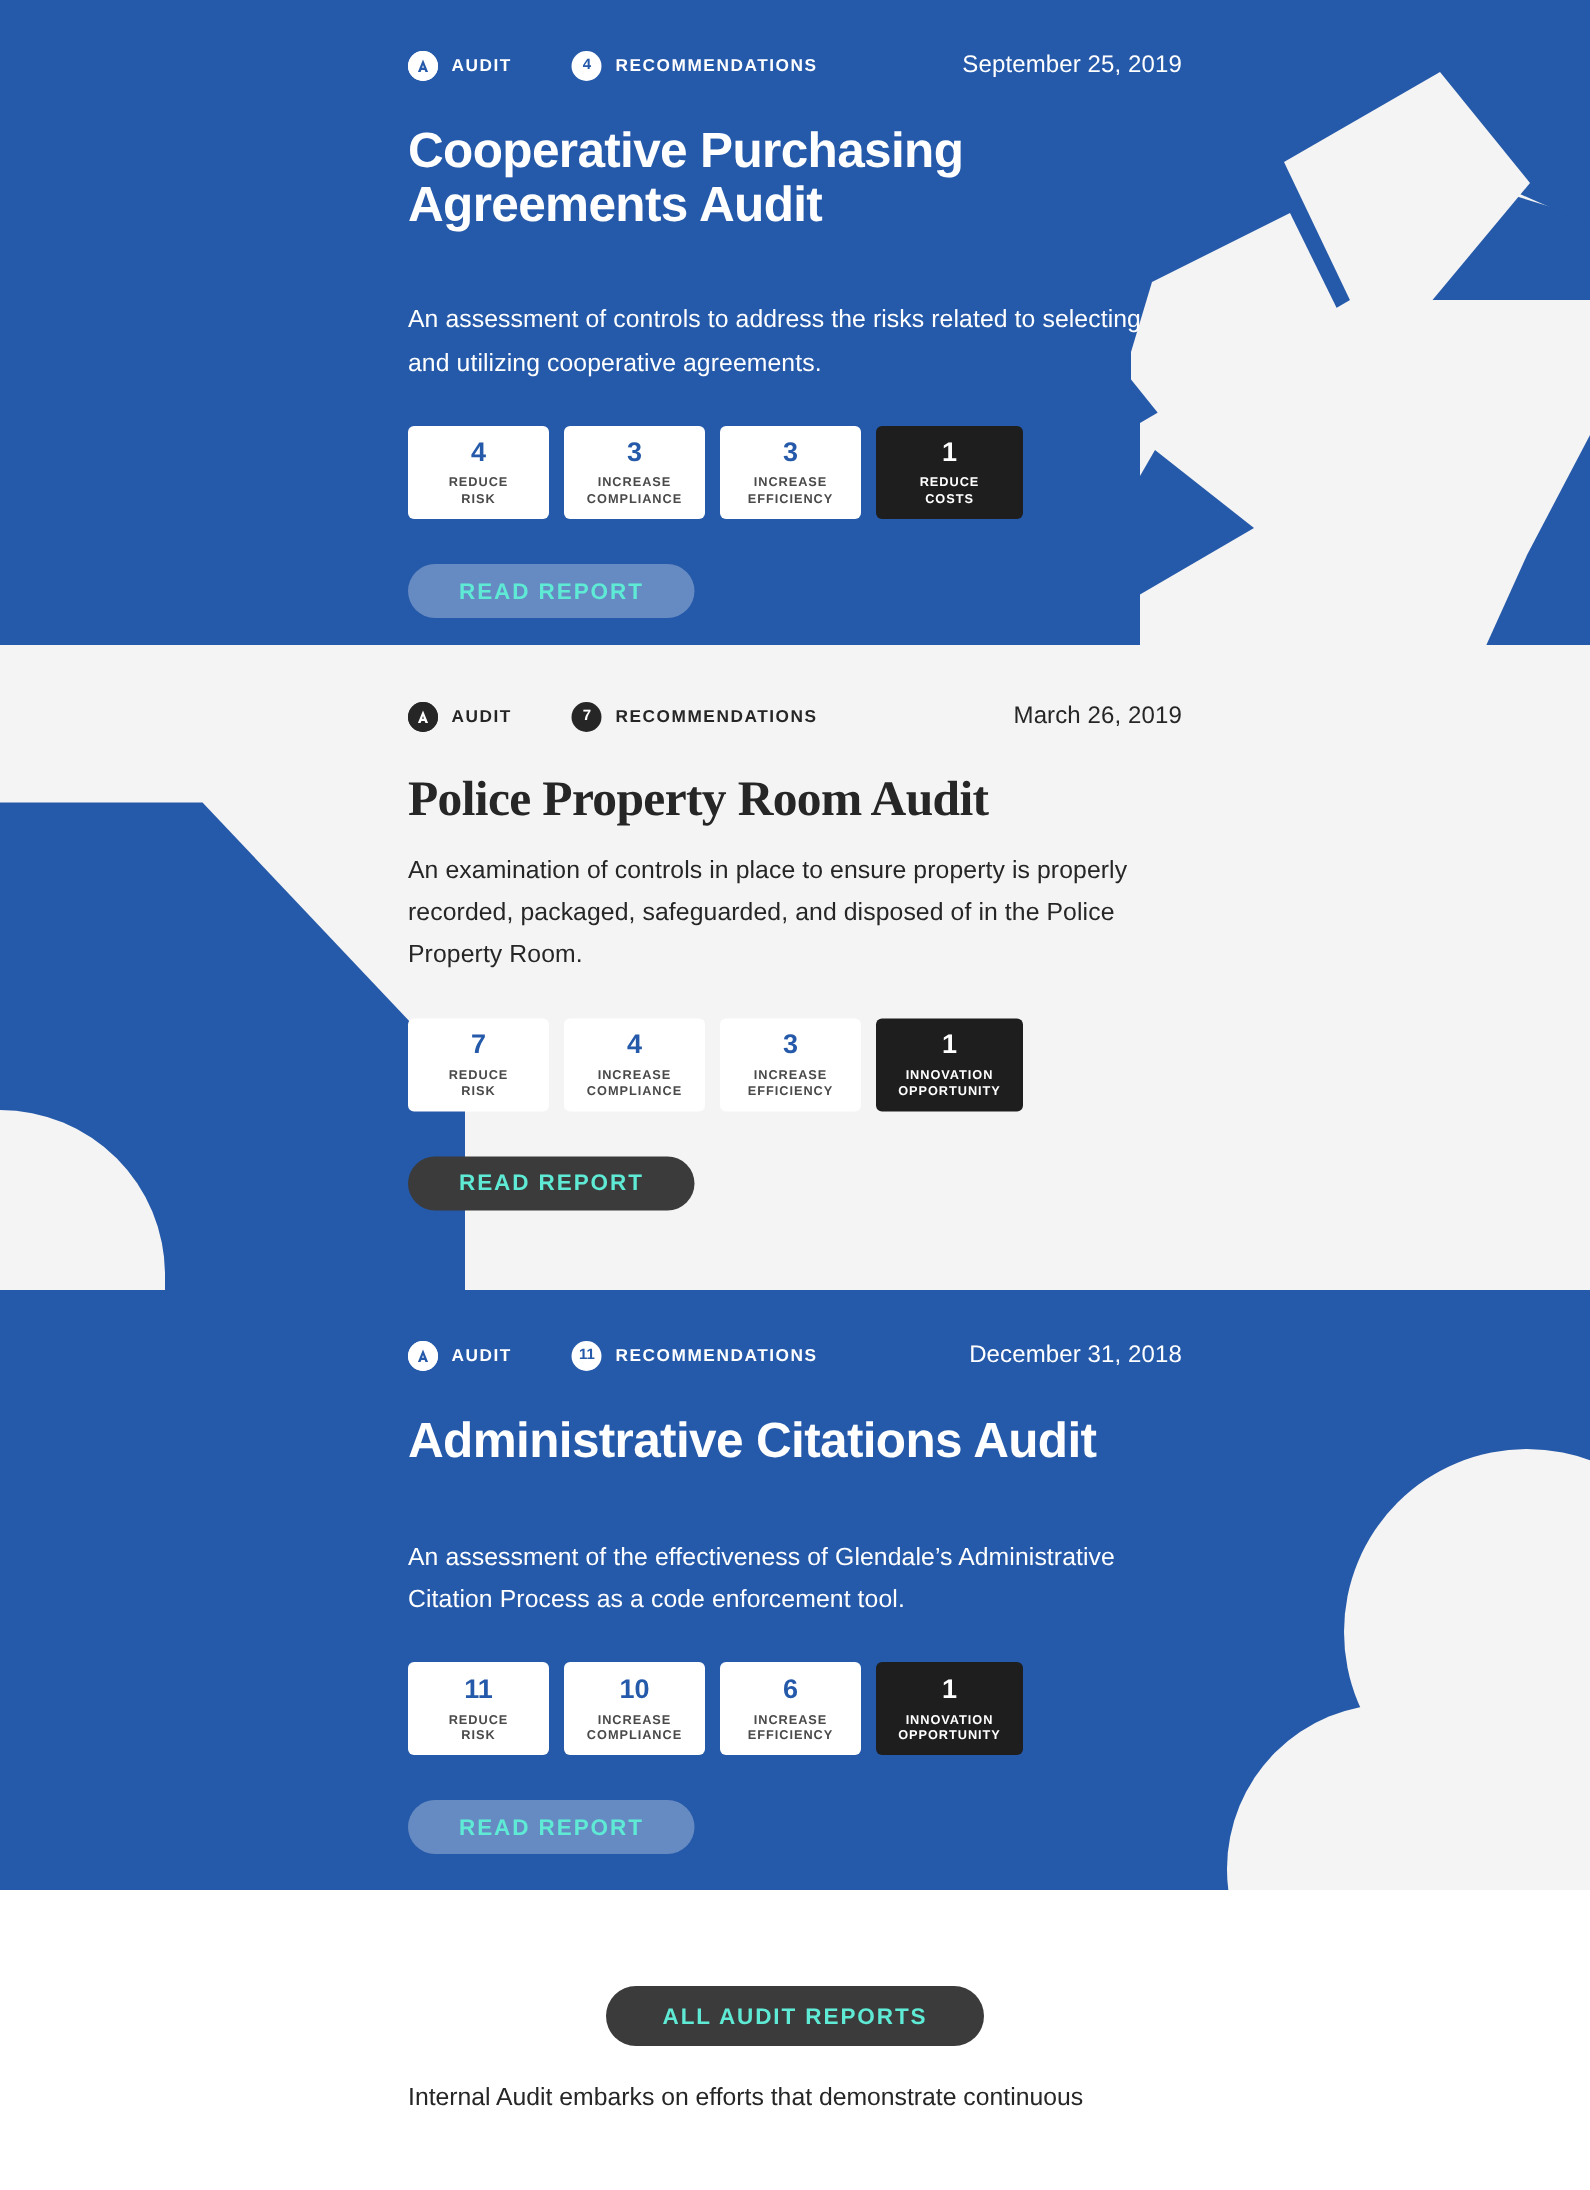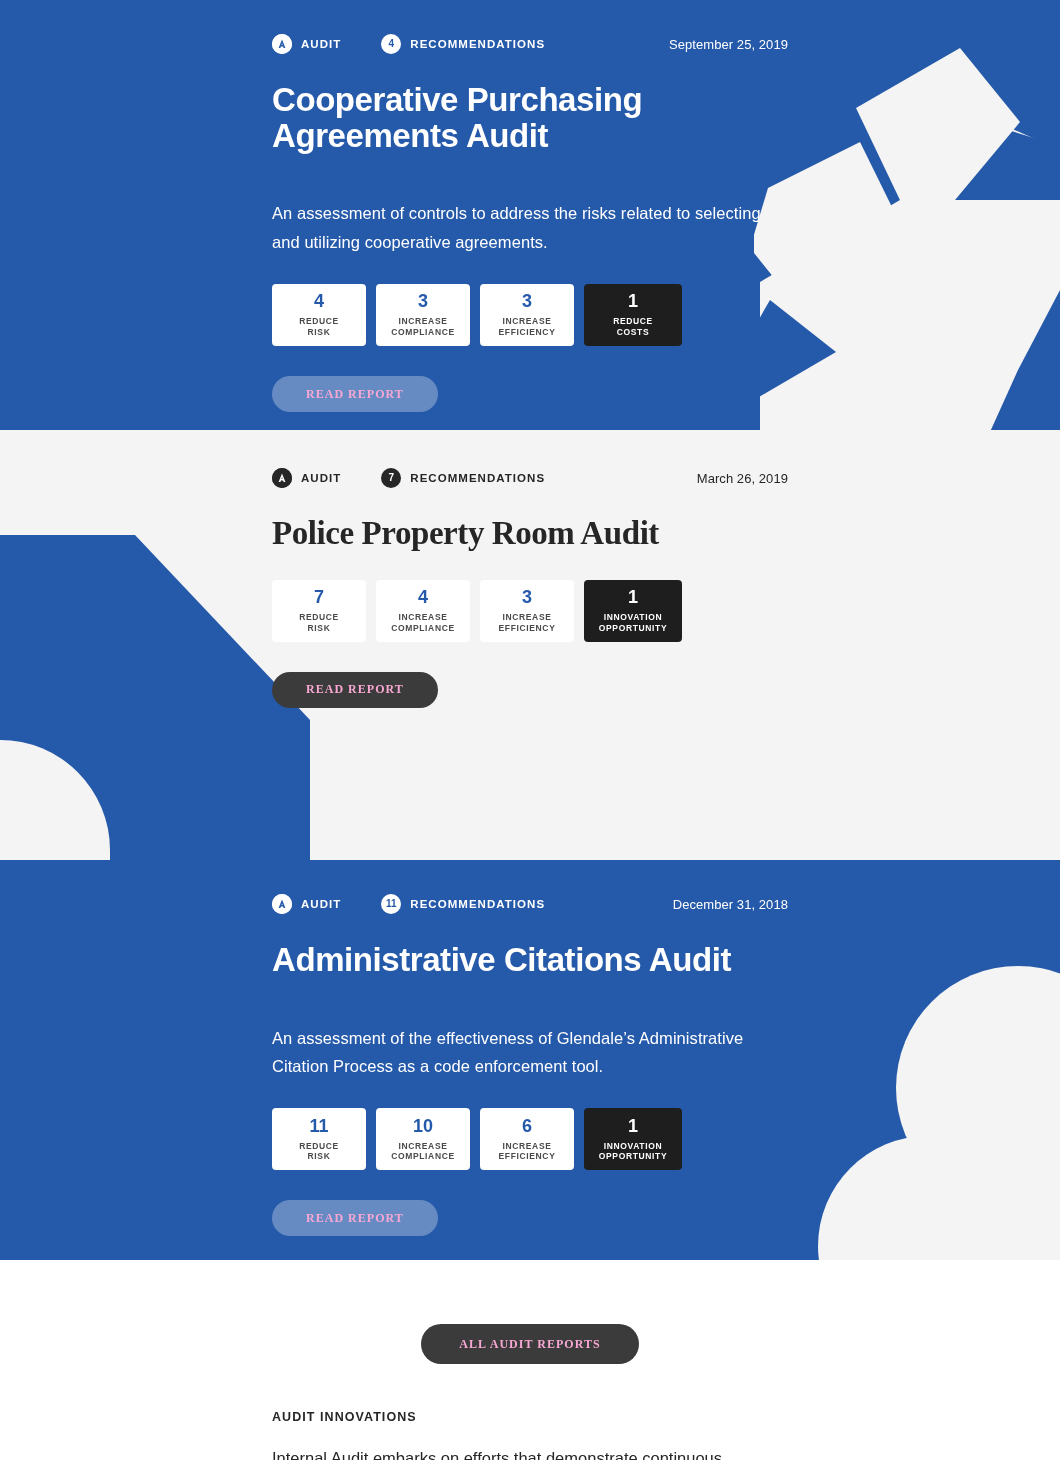--- a/index.html
+++ b/index.html
@@ -37,21 +37,21 @@
   }
   .badge svg { display:block; }
   .meta-label {
     margin-left: 9px;
     font-size: 11.5px;
     font-weight: bold;
     letter-spacing: 0.09em;
   }
   .meta-date {
     margin-left: auto;
-    font-size: 13px;
+    font-size: 16px;
     letter-spacing: 0.005em;
   }
   
   .on-blue .badge { background: #ffffff; color: #2559A9; }
   .on-blue .meta-label, .on-blue .meta-date { color: #ffffff; }
   
   .on-light .badge { background: #262626; color: #ffffff; }
   .on-light .meta-label, .on-light .meta-date { color: #262626; }
 
   
@@ -104,24 +104,24 @@
   .stat.dark { background: #1E1E1E; }
   .stat.dark .stat-num { color: #ffffff; }
   .stat.dark .stat-lab { color: #ffffff; }
 
   
   .btn {
     display: inline-flex; align-items: center; justify-content: center;
     height: 36px; padding: 0 34px;
     border-radius: 18px;
     border: none; cursor: pointer;
-    font-family: Liberation Serif, serif;
-    font-size: 12px; font-weight: bold;
+    font-family: Liberation Sans, sans-serif;
+    font-size: 15px; font-weight: bold;
     letter-spacing: 0.085em;
-    color: #f9a8d4;
+    color: #5eead4;
   }
   .btn-ghost { background: rgba(255,255,255,0.30); }
   .btn-dark  { background: #3B3B3B; }
   .btn-wrap { margin-top: 30px; }
 
   
   .deco { position: absolute; z-index: 1; pointer-events: none; }
 
   
   .bottom { padding-top: 64px; }
@@ -225,20 +225,21 @@
           <span class="meta-label">AUDIT</span>
         </div>
         <div class="meta-group rec">
           <span class="badge">7</span>
           <span class="meta-label">RECOMMENDATIONS</span>
         </div>
         <span class="meta-date">March 26, 2019</span>
       </div>
 
       <h2 class="card-title">Police Property Room Audit</h2>
+      <p class="card-desc">An examination of controls in place to ensure property is properly recorded, packaged, safeguarded, and disposed of in the Police Property Room.</p>
 
       <div class="stats">
         <div class="stat">
           <span class="stat-num">7</span>
           <span class="stat-lab">REDUCE
 RISK</span>
         </div>
         <div class="stat">
           <span class="stat-num">4</span>
           <span class="stat-lab">INCREASE
@@ -317,17 +318,16 @@
       <div class="btn-wrap">
         <button class="btn btn-ghost">READ REPORT</button>
       </div>
     </div>
   </section>
 
   <section class="section sec-white bottom" style="height:200px;">
     <div class="all-reports-row">
       <button class="btn btn-dark btn-all">ALL AUDIT REPORTS</button>
     </div>
-    <div class="kicker">AUDIT INNOVATIONS</div>
     <div class="bottom-copy">Internal Audit embarks on efforts that demonstrate continuous</div>
   </section>
 
 </div>
 
 </body></html>

